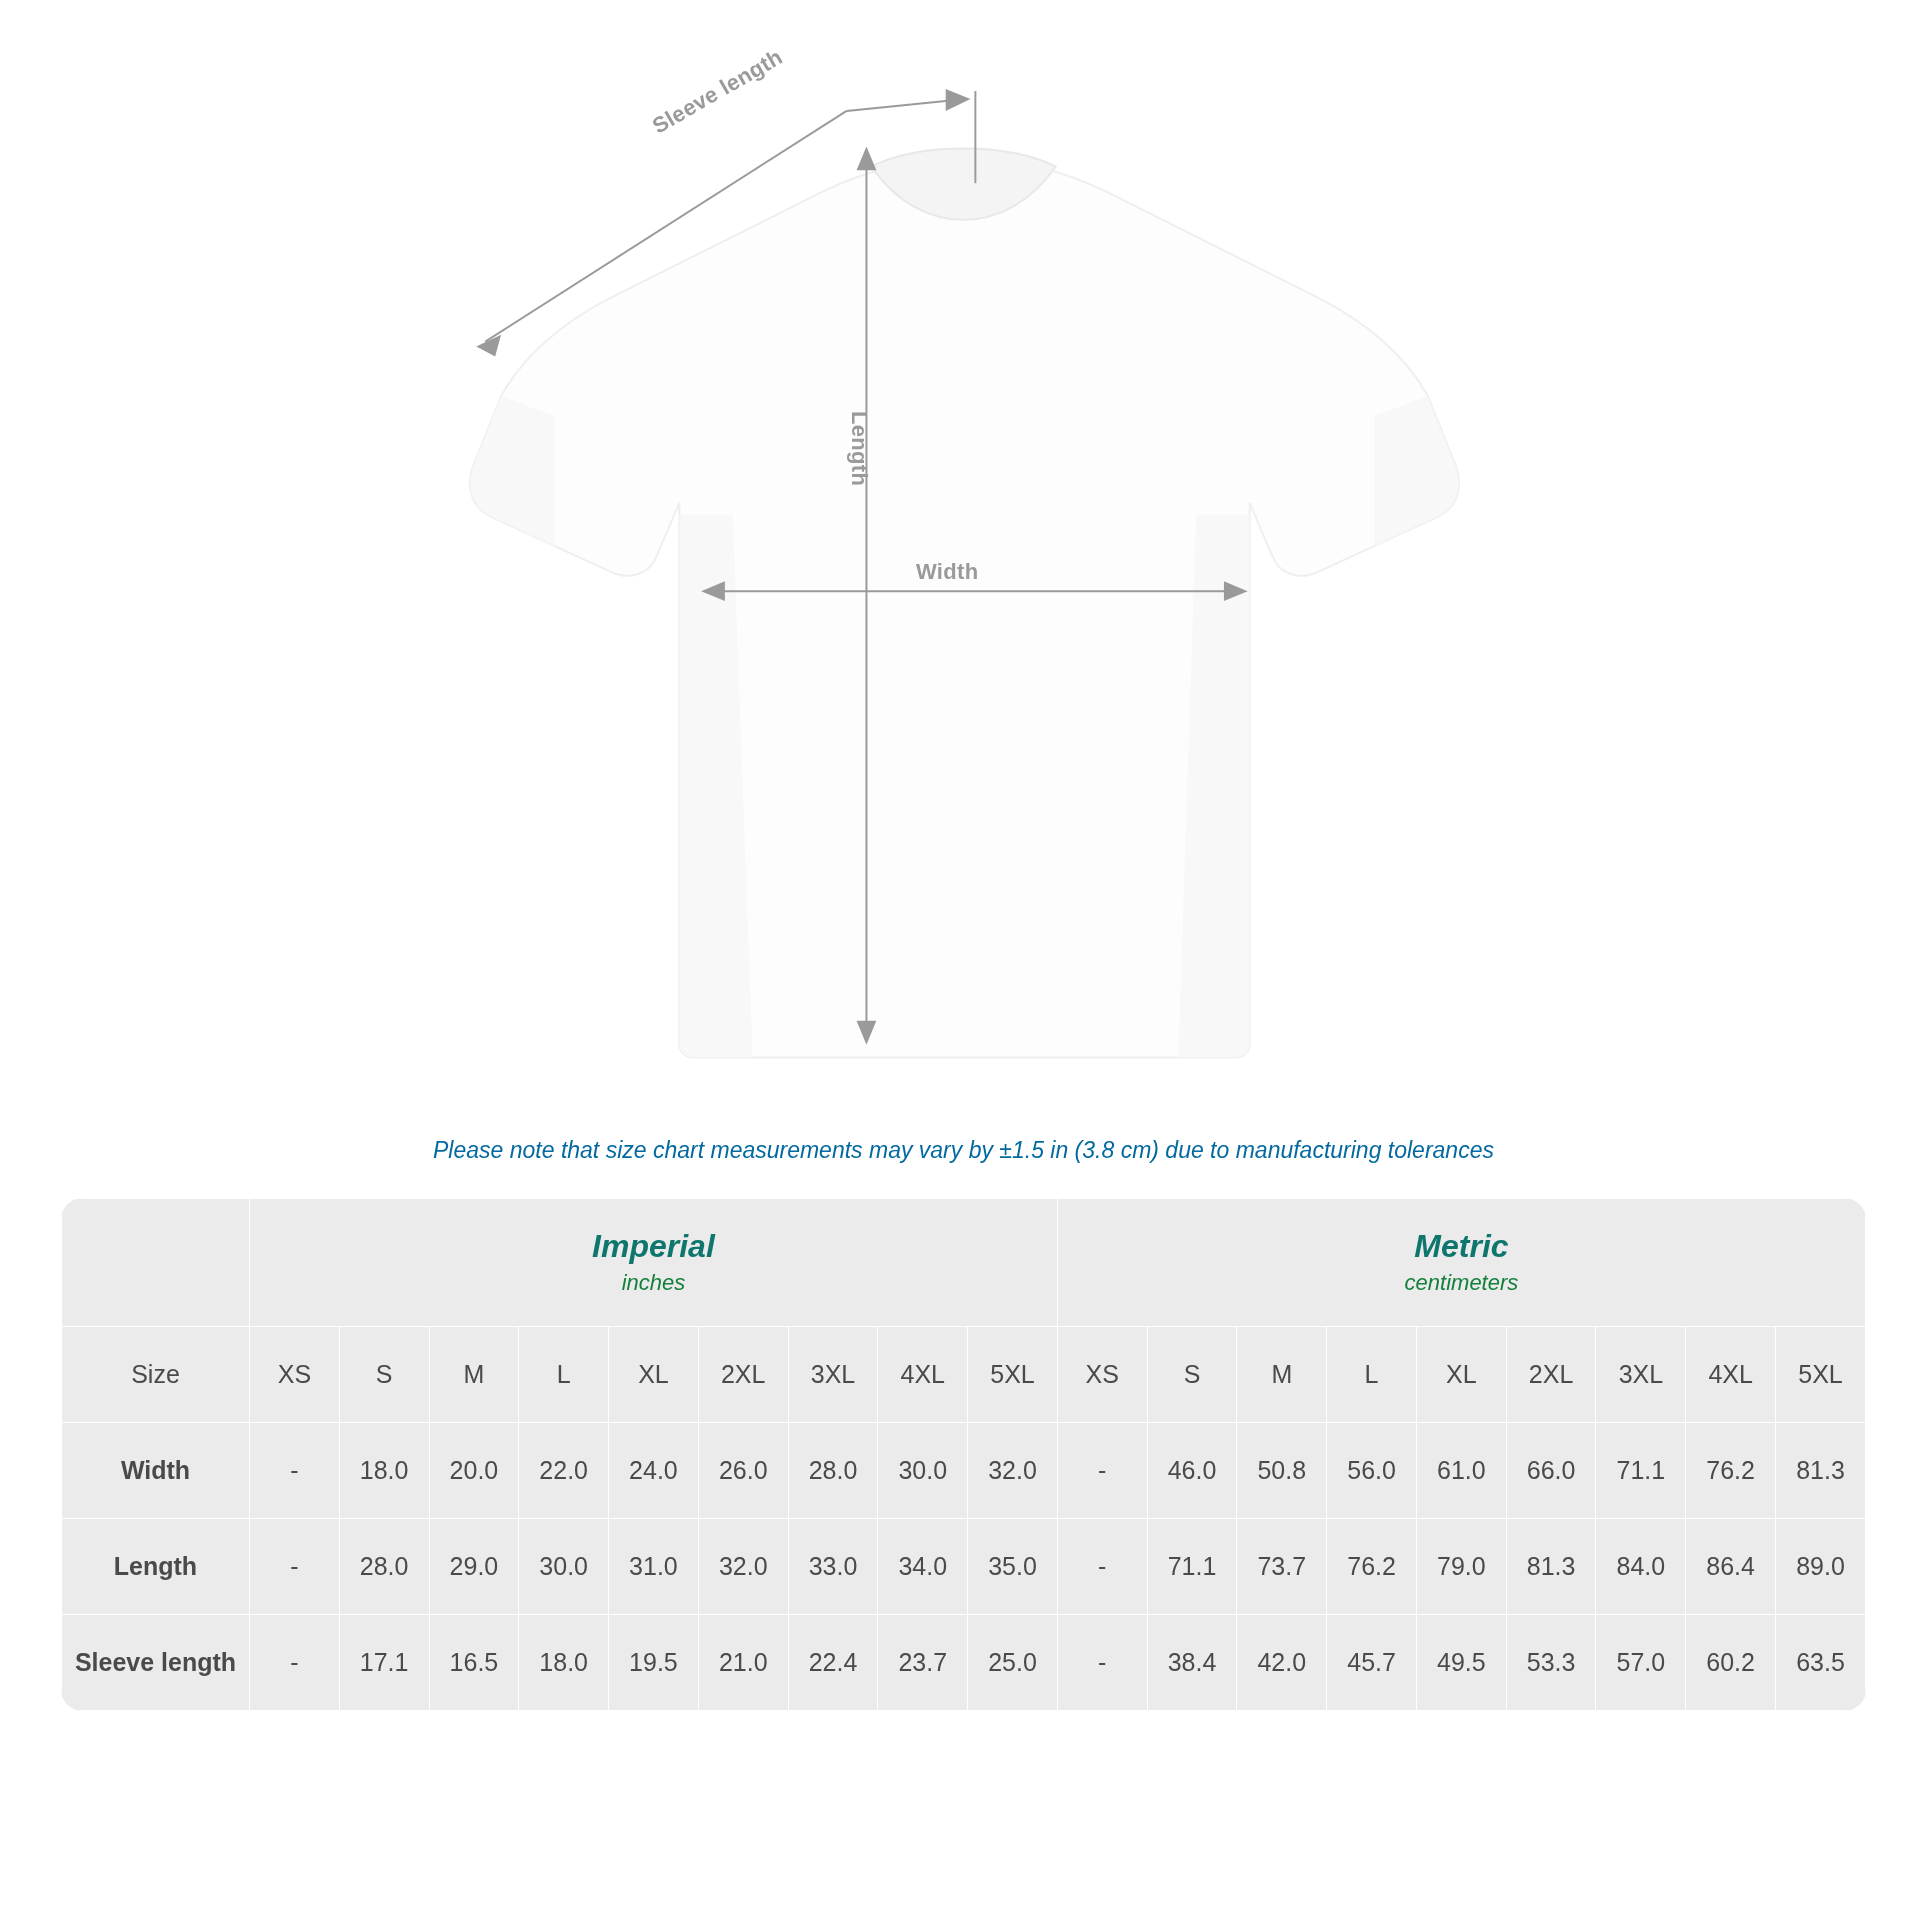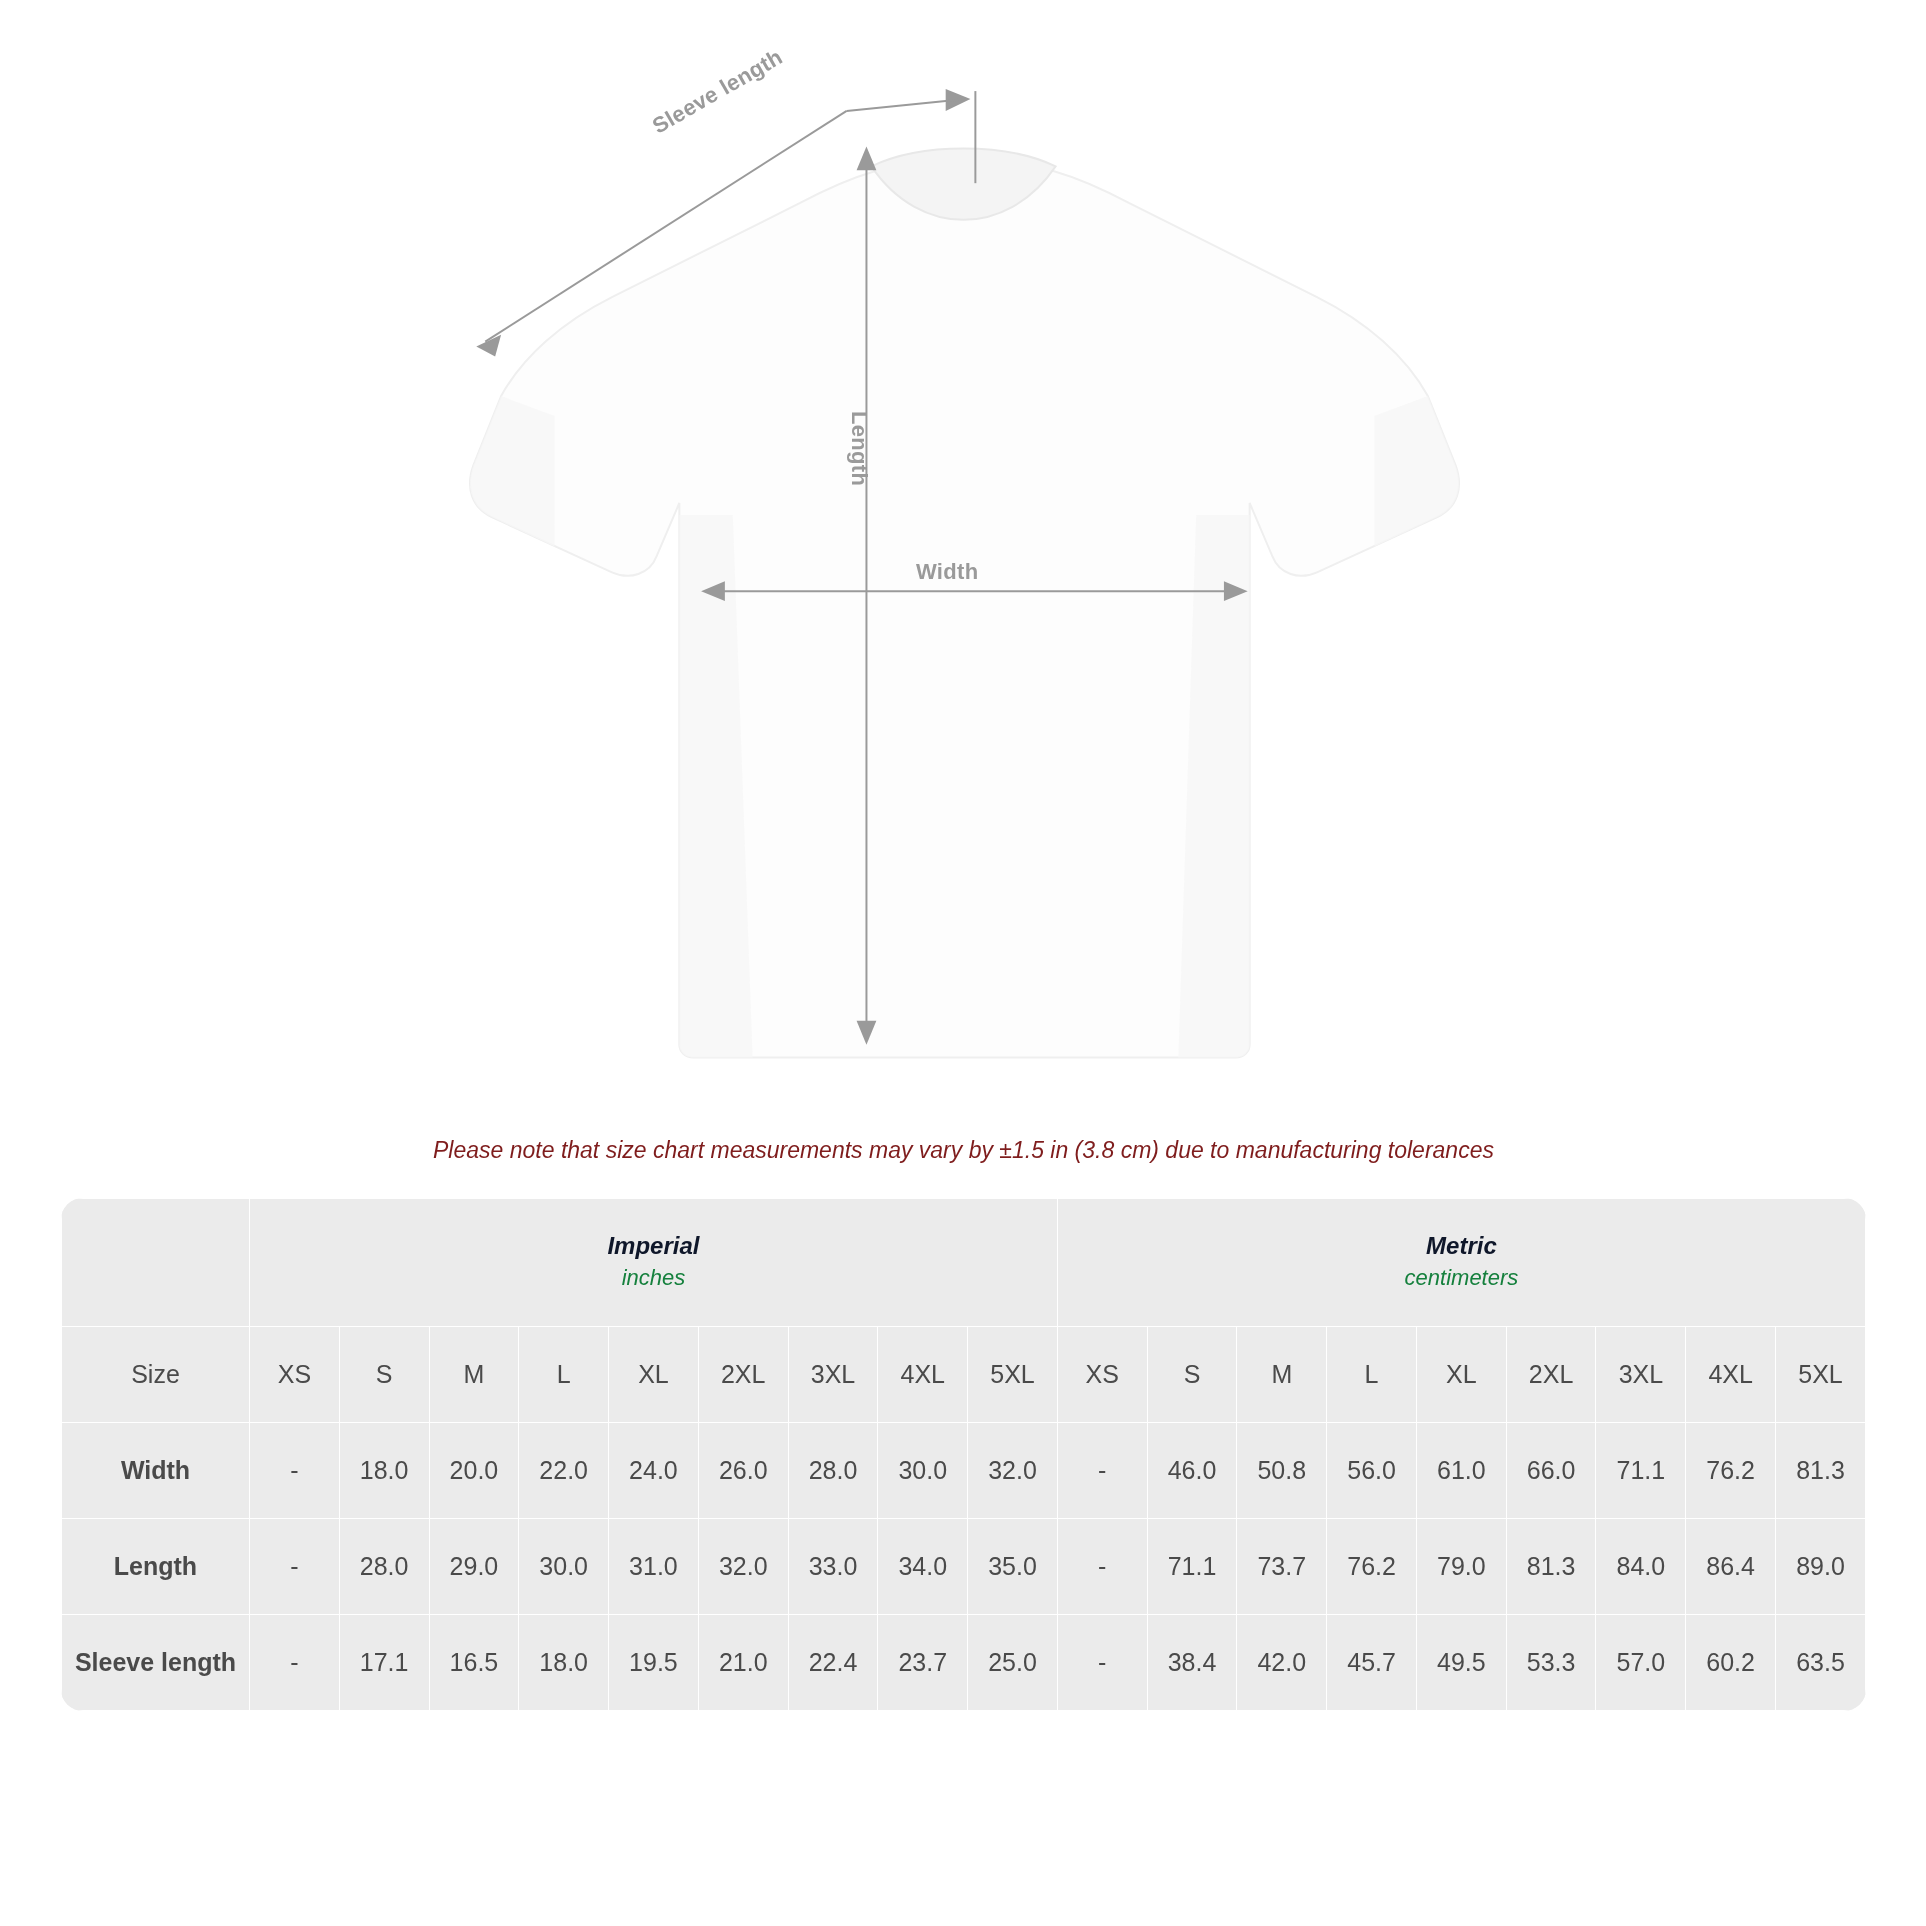--- a/index.html
+++ b/index.html
@@ -68,21 +68,21 @@
   .chart-title {
     font-size: 40px;
     font-weight: bold;
     color: #1a1a1a;
     margin: 0 0 10px 0;
     letter-spacing: -0.2px;
   }
   .chart-note {
     font-size: 23px;
     font-style: italic;
-    color: #7f1d1d;
+    color: #0369a1;
     margin: 16px;
   }
 
   
   .table-wrap {
     margin: 34px 61px 0 61px;
     border-radius: 22px;
     overflow: hidden;
     background: #ebebeb;
   }
@@ -98,24 +98,24 @@
     font-size: 25px;
     color: #4a4a4a;
     padding: 0;
     background: #ebebeb;
   }
   td.unit-head {
     height: 127px;
     vertical-align: middle;
   }
   .unit-name {
-    font-size: 24px;
+    font-size: 32px;
     font-style: italic;
     font-weight: bold;
-    color: #0f172a;
+    color: #0f766e;
     line-height: 1.25;
   }
   .unit-sub {
     font-size: 22px;
     font-style: italic;
     color: #15803d;
     line-height: 1.5;
   }
   td.blank-head { border: none; background: #ebebeb; }
 

